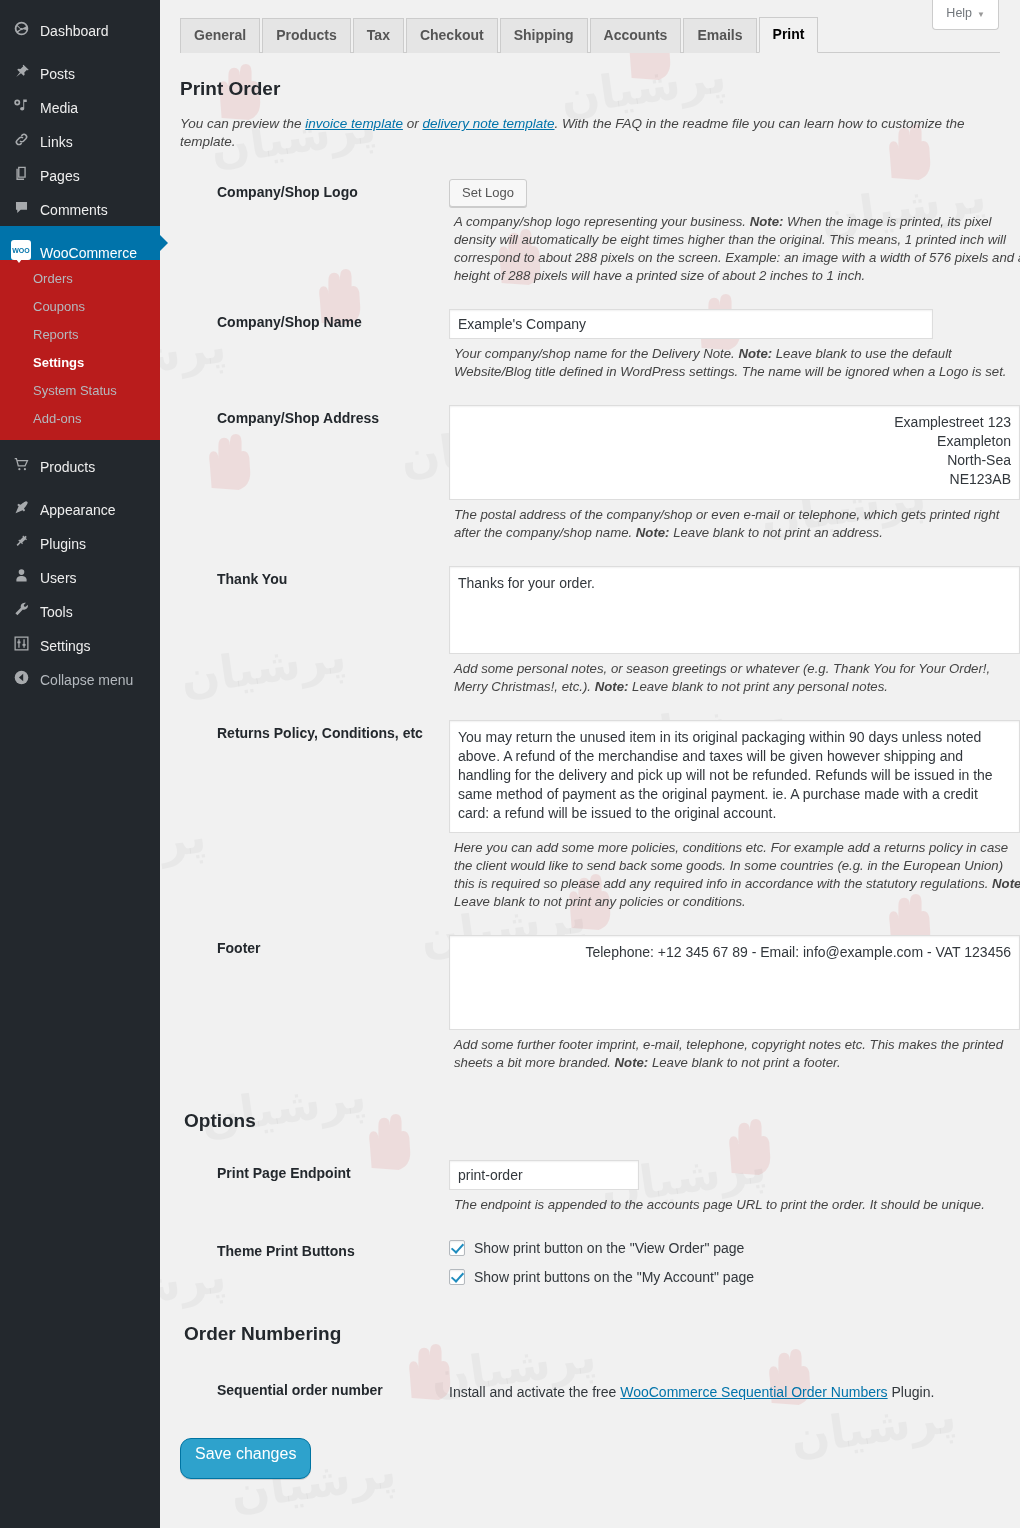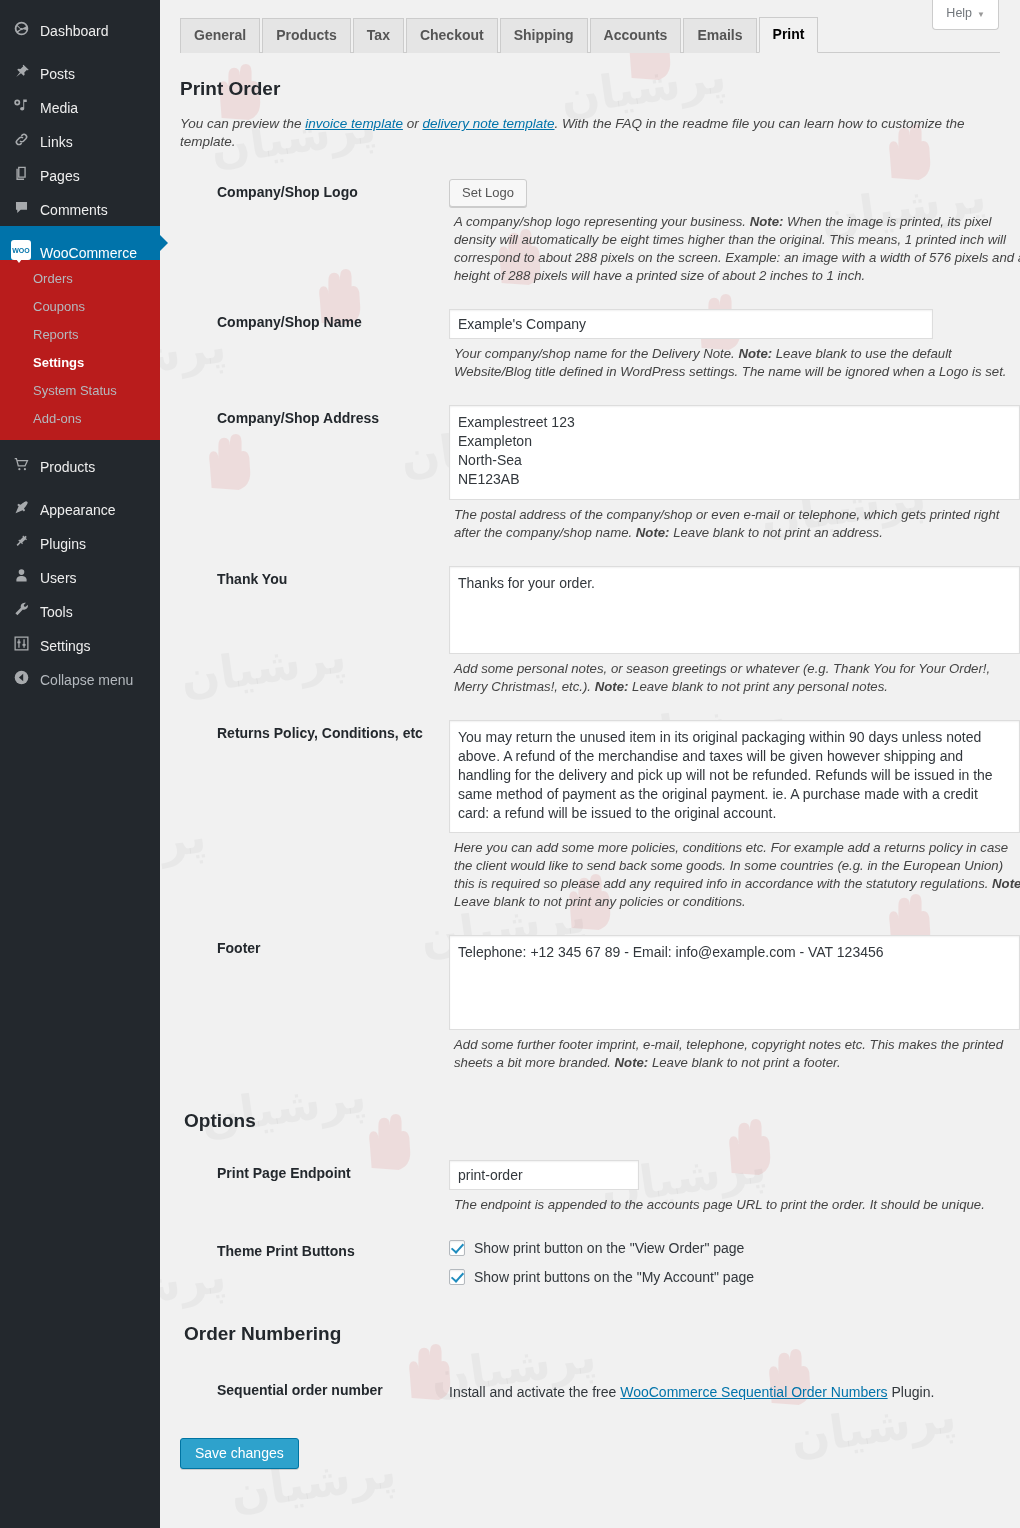--- a/index.html
+++ b/index.html
@@ -232,42 +232,42 @@
     background: #fff;
     padding: 7px 8px;
     font-size: 14px;
     font-family: "Liberation Sans", sans-serif;
     color: #32373c;
     line-height: 19px;
     resize: none;
     box-shadow: inset 0 1px 2px rgba(0,0,0,0.06);
     display: block;
   }
-  textarea.h95 { height: 95px; }
+  textarea.h95 { height: 95px; text-align: right; }
   textarea.h88 { height: 88px; }
   textarea.h113 { height: 113px; }
 
   button.btn-secondary {
     background: #f7f7f7;
     border: 1px solid #ccc;
     border-radius: 3px;
     padding: 5px 12px 6px 12px;
     font-size: 13px;
     color: #555;
     cursor: pointer;
     box-shadow: 0 1px 0 #ccc;
     font-family: "Liberation Sans", sans-serif;
   }
   button.btn-primary {
     background: #2ea2cc;
     border: 1px solid #0074a2;
-    border-radius: 3px;
+    border-radius: 11px;
     color: #fff;
-    padding: 6px 14px 7px 14px;
-    font-size: 14px;
+    padding: 6px 14px 15px 14px;
+    font-size: 16px;
     cursor: pointer;
     box-shadow: 0 1px 0 rgba(0,0,0,0.15);
     font-family: "Liberation Sans", sans-serif;
   }
 
   .chk-row {
     display: flex;
     align-items: center;
     margin-bottom: 13px;
   }

